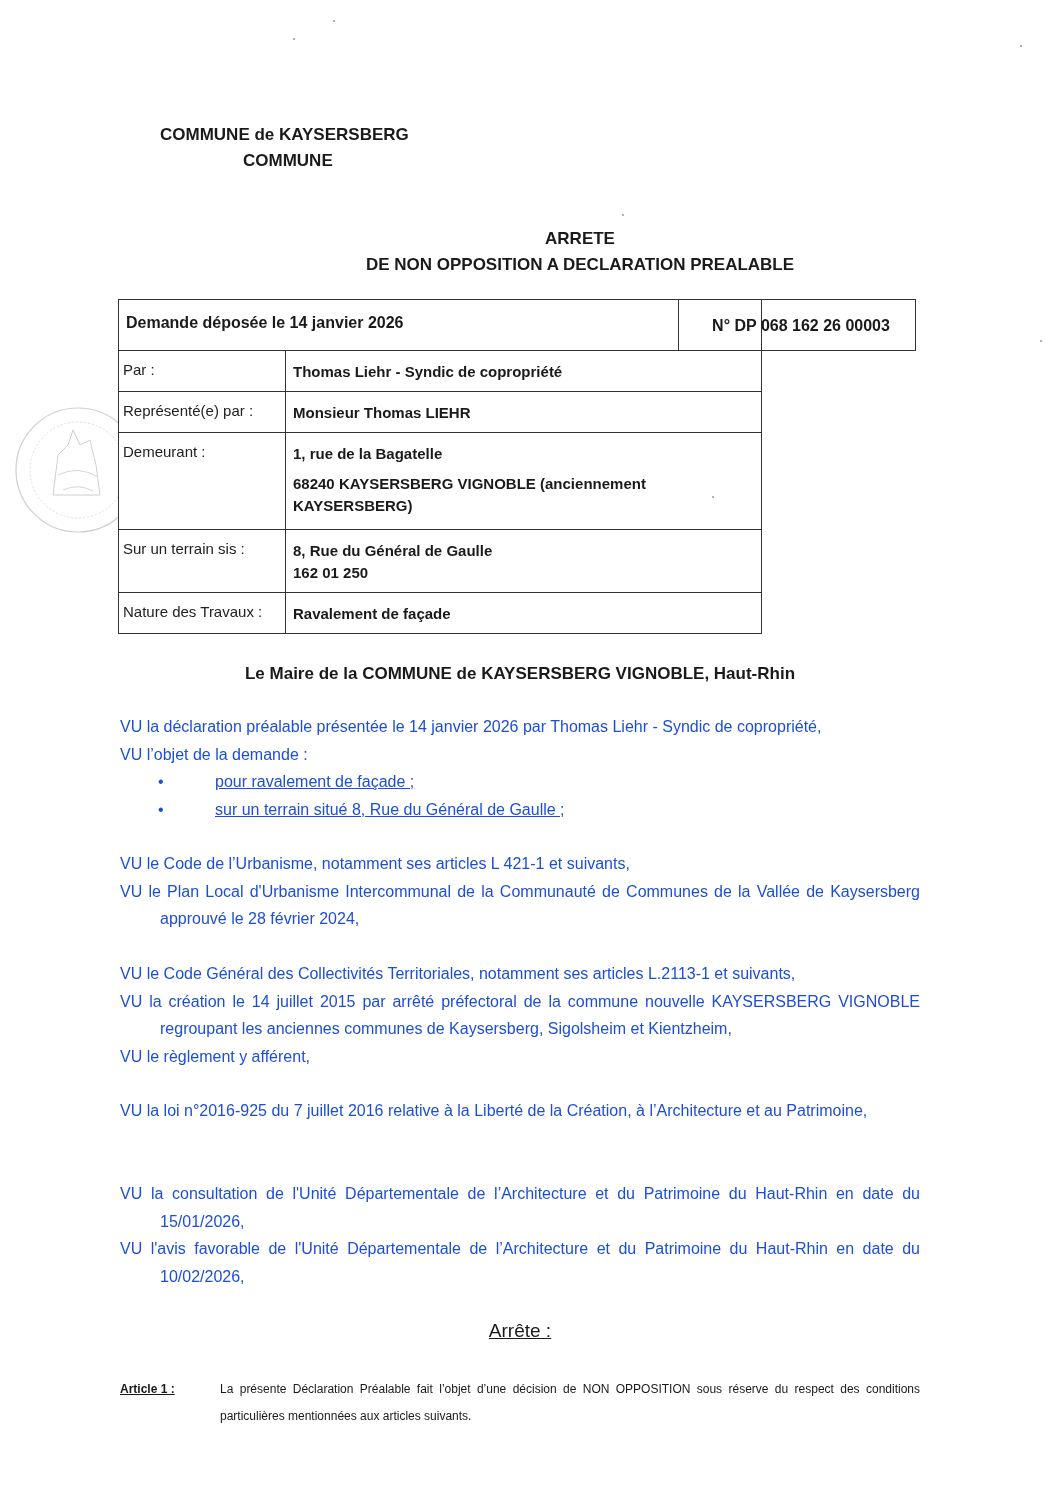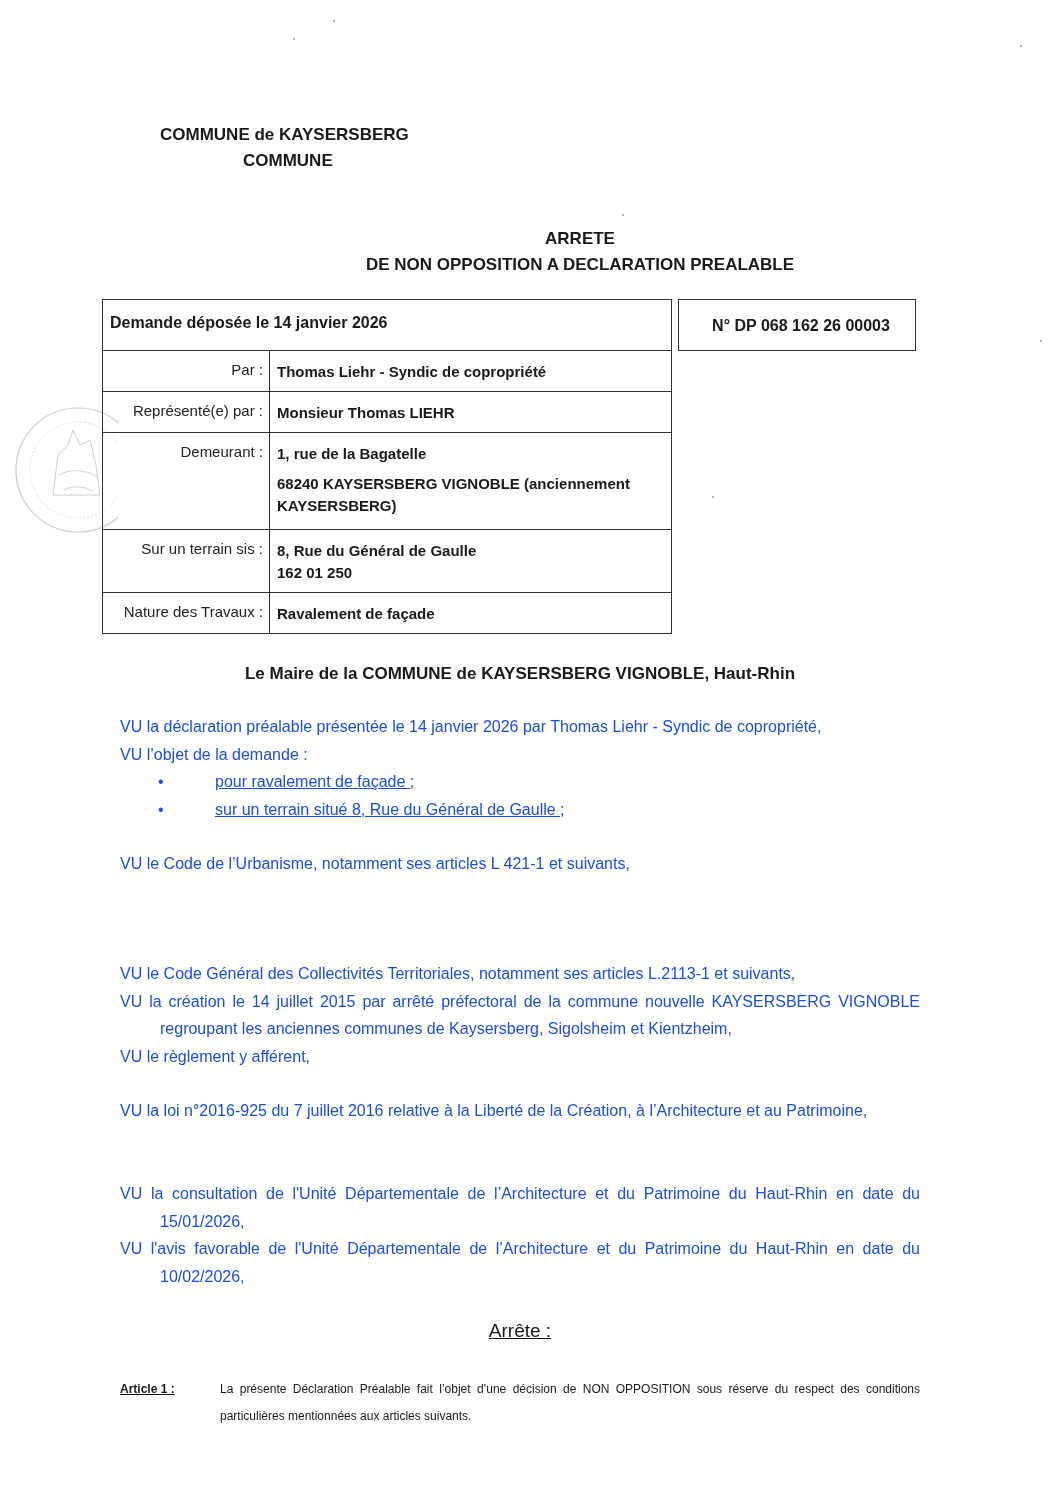--- a/index.html
+++ b/index.html
@@ -5,26 +5,26 @@
     html, body { margin: 0; padding: 0; background: #ffffff; }
     body {
       width: 1058px; height: 1496px; position: relative; overflow: hidden;
       font-family: "Liberation Sans", sans-serif; color: #1a1a1a;
     }
     .speck { position: absolute; width: 2px; height: 2px; background: #9a9a9a; border-radius: 1px; }
     .commune { position: absolute; left: 160px; top: 122px; font-weight: bold; font-size: 17px; line-height: 26px; }
     .commune .l2 { padding-left: 83px; }
     .title { position: absolute; left: 340px; top: 226px; width: 480px; text-align: center; font-weight: bold; font-size: 17px; line-height: 26px; }
     table.info {
-      position: absolute; left: 102px; top: 299px; width: 570px; border-collapse: collapse;
+      position: absolute; left: 118px; top: 299px; width: 644px; border-collapse: collapse;
       font-size: 15px;
     }
     table.info td { border: 1.5px solid #333; vertical-align: top; }
     table.info td.head { font-weight: bold; font-size: 16px; padding: 14px 6px 14px 7px; height: 22px; }
-    table.info td.lbl { width: 156px; text-align: right; padding: 10px 6px 8px 4px; color: #222; }
+    table.info td.lbl { width: 156px; text-align: left; padding: 10px 6px 8px 4px; color: #222; }
     table.info td.val { font-weight: bold; padding: 10px 2px 8px 7px; line-height: 22px; }
     table.info td.val div + div { margin-top: 4px; }
     .dpbox {
       position: absolute; left: 678px; top: 299px; width: 238px; height: 52px; border: 1.5px solid #333;
       font-weight: bold; font-size: 16px; line-height: 52px; padding-left: 8px; box-sizing: border-box; text-align: center;
     }
     .seal {
       position: absolute; left: 8px; top: 395px; width: 110px; height: 150px; opacity: 0.35;
     }
     .maire { position: absolute; left: 110px; top: 664px; width: 820px; text-align: center; font-weight: bold; font-size: 17px; }
@@ -115,20 +115,21 @@
   <p>VU la déclaration préalable présentée le 14 janvier 2026 par Thomas Liehr - Syndic de copropriété,</p>
   <p>VU l’objet de la demande :</p>
   <ul>
     <li>pour ravalement de façade ;</li>
     <li>sur un terrain situé 8, Rue du Général de Gaulle ;</li>
   </ul>
 </div>
 
 <div class="body" style="top:850px">
   <p class="indent">VU le Code de l’Urbanisme, notamment ses articles L 421-1 et suivants,</p>
+  <p class="indent">VU le Plan Local d'Urbanisme Intercommunal de la Communauté de Communes de la Vallée de Kaysersberg approuvé le 28 février 2024,</p>
 </div>
 
 <div class="body" style="top:960px">
   <p class="indent">VU le Code Général des Collectivités Territoriales, notamment ses articles L.2113-1 et suivants,</p>
   <p class="indent">VU la création le 14 juillet 2015 par arrêté préfectoral de la commune nouvelle KAYSERSBERG VIGNOBLE regroupant les anciennes communes de Kaysersberg, Sigolsheim et Kientzheim,</p>
   <p class="indent">VU le règlement y afférent,</p>
 </div>
 
 <div class="body" style="top:1097px">
   <p class="indent">VU la loi n°2016-925 du 7 juillet 2016 relative à la Liberté de la Création, à l’Architecture et au Patrimoine,</p>

